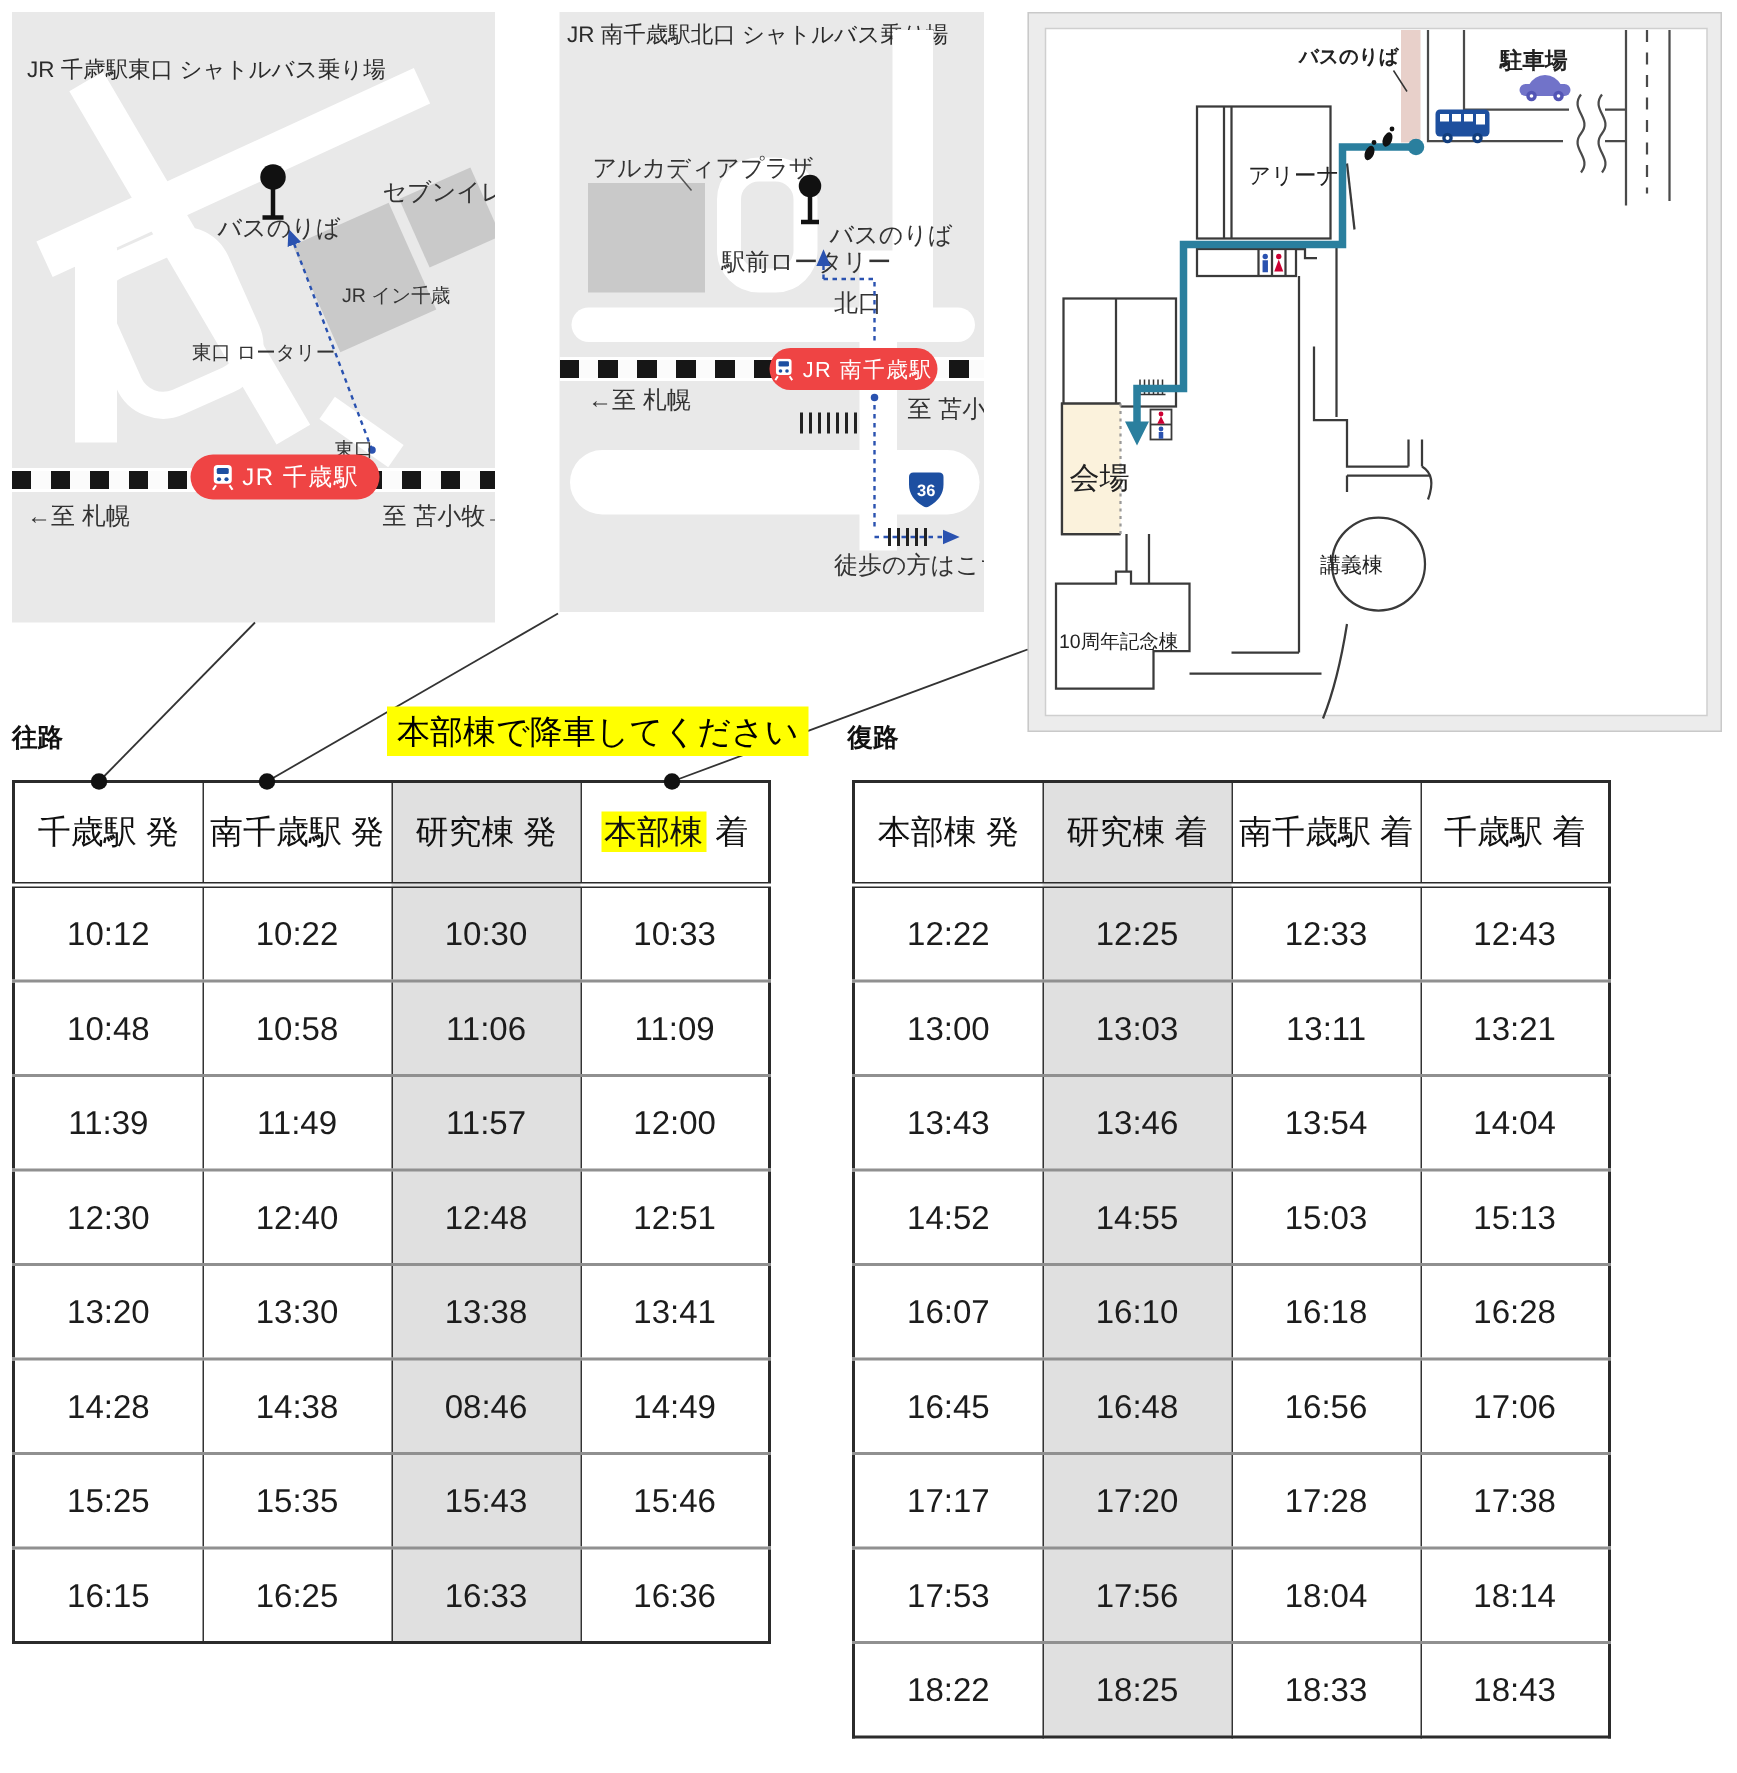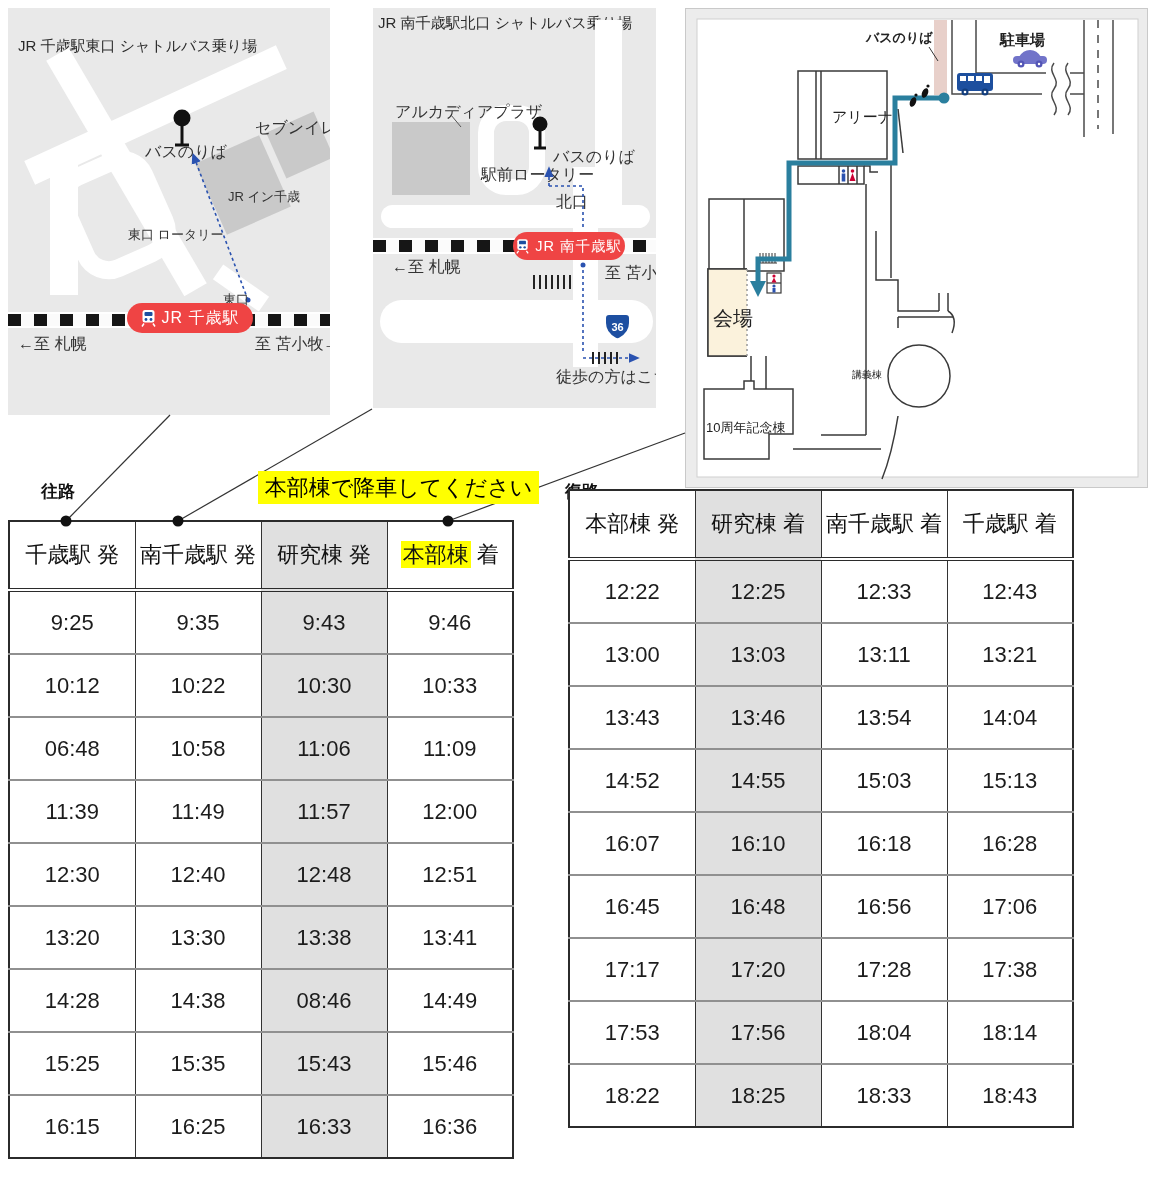--- a/index.html
+++ b/index.html
@@ -257,58 +257,52 @@
           <path d="M88,268.5 l-2.5,5 h5 Z" fill="#c03"></path>
         <circle cx="88" cy="277" r="1.6" fill="#2a52b0"></circle>
           <rect x="86.5" y="279" width="3" height="4.5" fill="#2a52b0"></rect>
       </g>
     </svg>
 
     <div class="maplabel" style="left:180px;top:20px;font-size:13px;font-weight:bold;">バスのりば</div>
     <div class="maplabel" style="left:314px;top:22px;font-size:15px;font-weight:bold;">駐車場</div>
     <div class="maplabel" style="left:146px;top:99px;font-size:15px;">アリーナ</div>
     <div class="maplabel" style="left:27px;top:296px;font-size:20px;">会場</div>
-    <div class="maplabel" style="left:166px;top:359px;font-size:10px;">講義棟</div>
+    <div class="maplabel" style="left:194px;top:359px;font-size:14px;">講義棟</div>
     <div class="maplabel" style="left:20px;top:410px;font-size:13px;">10周年記念棟</div>
   </div>
 
-  <div class="section-label" style="left:8px;top:480px;margin-left:33px;">往路</div>
+  <div class="section-label" style="left:8px;top:480px;">往路</div>
   <div class="section-label" style="left:565px;top:480px;">復路</div>
 
   <div class="table-wrap" style="left:8px;top:520px;">
     <table class="timetable" id="outbound-table">
       <colgroup>
           <col>
           <col>
           <col>
           <col>
         </colgroup>
       <thead>
           <tr>
             <th>千歳駅 発</th>
             <th>南千歳駅 発</th>
             <th class="shaded">研究棟 発</th>
             <th><span class="hl">本部棟</span> 着</th>
           </tr>
         </thead>
       <tbody>
           <tr>
-            <td>9:25</td>
-            <td>9:35</td>
-            <td class="shaded">9:43</td>
-            <td>9:46</td>
-          </tr>
-          <tr>
             <td>10:12</td>
             <td>10:22</td>
             <td class="shaded">10:30</td>
             <td>10:33</td>
           </tr>
           <tr>
-            <td>06:48</td>
+            <td>10:48</td>
             <td>10:58</td>
             <td class="shaded">11:06</td>
             <td>11:09</td>
           </tr>
           <tr>
             <td>11:39</td>
             <td>11:49</td>
             <td class="shaded">11:57</td>
             <td>12:00</td>
           </tr>
@@ -338,21 +332,21 @@
           </tr>
           <tr>
             <td>16:15</td>
             <td>16:25</td>
             <td class="shaded">16:33</td>
             <td>16:36</td>
           </tr>
         </tbody>
     </table>
   </div>
-  <div class="table-wrap" style="left:568px;top:489px;border-radius:23px;">
+  <div class="table-wrap" style="left:568px;top:520px;border-radius:23px;">
     <table class="timetable" id="return-table">
       <colgroup>
           <col>
           <col>
           <col>
           <col>
         </colgroup>
       <thead>
           <tr>
             <th>本部棟 発</th>

